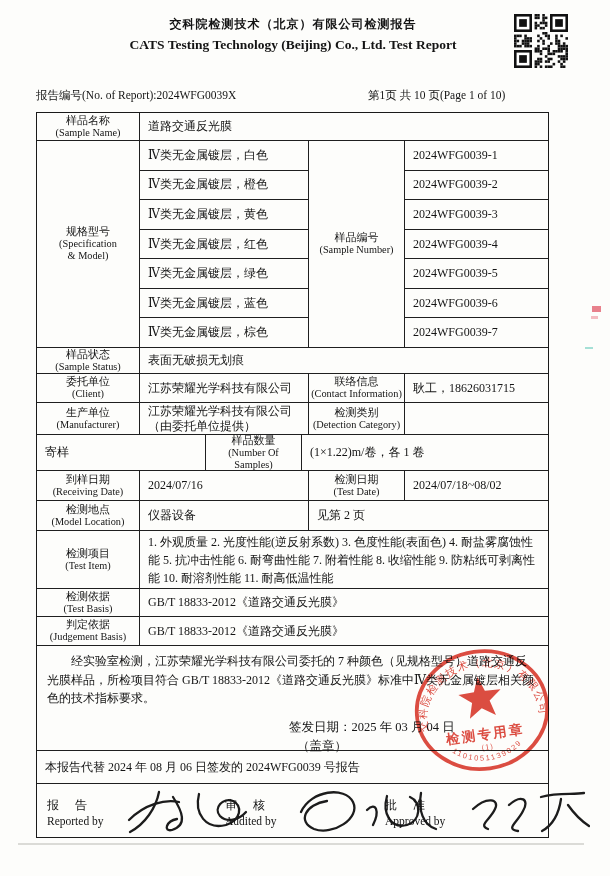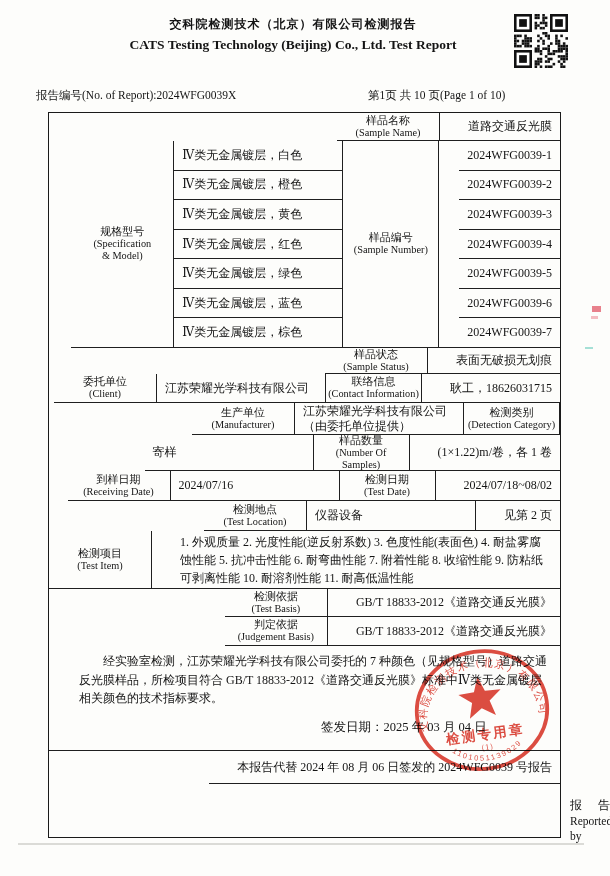--- a/index.html
+++ b/index.html
@@ -11,25 +11,25 @@
   .title-zh{font-size:12px;font-weight:700;letter-spacing:1px;}
   .title-en{font-size:13.5px;font-weight:700;margin-top:4px;}
   .qr{position:absolute;top:11px;left:514px;width:54px;height:60px;}
 
   
   .repline{position:absolute;top:88px;left:0;width:610px;font-size:11.5px;}
   .rep-no{position:absolute;left:36px;top:0;}
   .rep-page{position:absolute;left:368px;top:0;}
 
   
-  .tbl{position:absolute;left:48px;top:112px;width:513px;height:726px;border:1.6px solid #1a1a1a;box-sizing:border-box;display:flex;flex-direction:column;background:transparent;align-items:flex-end;}
+  .tbl{position:absolute;left:36px;top:112px;width:513px;height:726px;border:1.6px solid #1a1a1a;box-sizing:border-box;display:flex;flex-direction:column;background:transparent;}
   .trow{display:flex;border-bottom:1px solid #1f1f1f;box-sizing:border-box;flex:0 0 auto;}
   .trow:last-child{border-bottom:none;}
   .cell{box-sizing:border-box;border-right:1px solid #1f1f1f;display:flex;flex-direction:column;justify-content:center;}
-  .cell.last,.w4{border-right:none;margin-left:20px;}
+  .cell.last,.w4{border-right:none;}
   .w1{width:103px;}
   .w2{width:169px;}
   .w3{width:96px;}
   .w4{flex:1;}
   .label{text-align:center;font-size:11px;line-height:1.18;padding:1px 2px;}
   .label .en{font-size:10.3px;}
   .value{font-size:12px;padding:1px 8px;justify-content:center;}
   .value.twoline{line-height:1.25;}
   .stackcol{display:flex;flex-direction:column;box-sizing:border-box;}
   .stackcol .scell{flex:1;display:flex;align-items:center;border-bottom:1px solid #1f1f1f;box-sizing:border-box;font-size:12px;padding:0 8px;}
@@ -297,21 +297,21 @@
       <div class="cell label w3">
         <div>检测日期</div>
         <div class="en">(Test Date)</div>
       </div>
       <div class="cell value w4 last">2024/07/18~08/02</div>
     </div>
 
     <div class="trow" style="height:30px">
       <div class="cell label w1">
         <div>检测地点</div>
-        <div class="en">(Test Location)</div>
+        <div class="en">(Model Location)</div>
       </div>
       <div class="cell value w2">仪器设备</div>
       <div class="cell value w4 last">见第 2 页</div>
     </div>
 
     <div class="trow" style="height:58px">
       <div class="cell label w1">
         <div>检测项目</div>
         <div class="en">(Test Item)</div>
       </div>
@@ -334,20 +334,21 @@
         <div class="en">(Judgement Basis)</div>
       </div>
       <div class="cell value w4 last">GB/T 18833-2012《道路交通反光膜》</div>
     </div>
 
     <div class="trow" style="height:105px">
       <div class="cell w4 last results-cell">
         <div class="para">经实验室检测，江苏荣耀光学科技有限公司委托的 7 种颜色（见规格型号）道路交通反光膜样品，所检项目符合 GB/T 18833-2012《道路交通反光膜》标准中Ⅳ类无金属镀层相关颜色的技术指标要求。</div>
         <div class="signdate">
           <div>签发日期：2025 年 03 月 04 日</div>
+          <div class="gz">（盖章）</div>
         </div>
       </div>
     </div>
 
     <div class="trow" style="height:33px">
       <div class="cell value w4 last">本报告代替 2024 年 08 月 06 日签发的 2024WFG0039 号报告</div>
     </div>
 
     <div class="trow sigrow" style="height:55px">
       <div class="siglabel" style="left:10px;top:14px">

